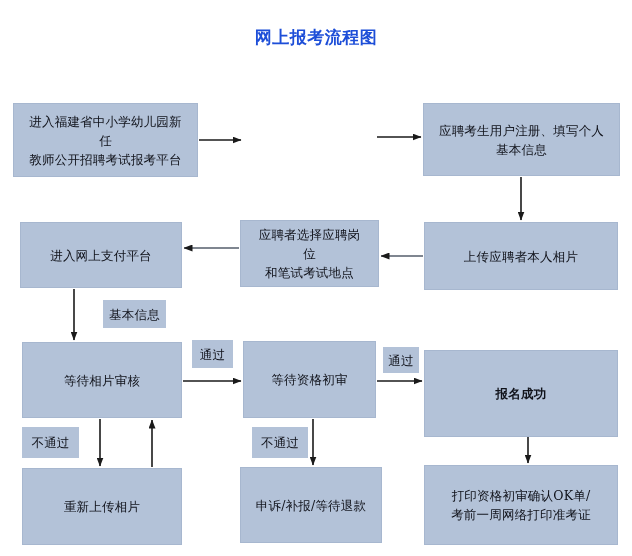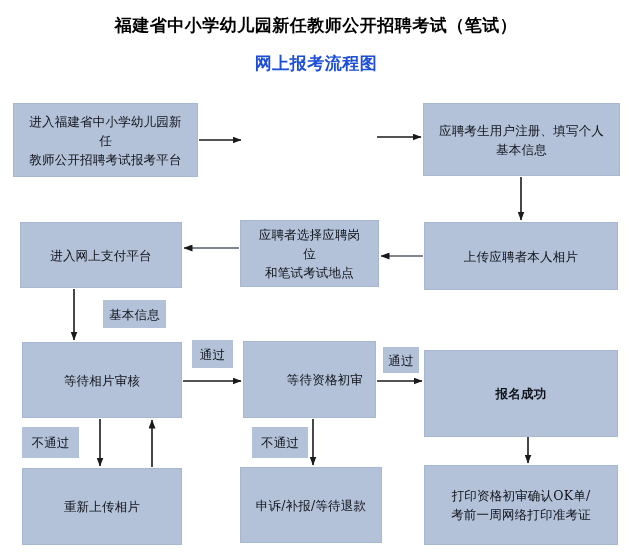--- a/index.html
+++ b/index.html
@@ -89,21 +89,20 @@
     height: 556px;
     pointer-events: none;
   }
 </style>
 </head>
 <body>
 
 <div id="canvas">
 
   <div class="title-block">
-    <div class="title-line1">福建省中小学幼儿园新任教师公开招聘考试（笔试）</div>
     <div class="title-line2">网上报考流程图</div>
   </div>
 
   <svg class="connectors" viewBox="0 0 632 556">
     <defs>
       <marker id="ah" markerWidth="9" markerHeight="7" refX="8.5" refY="3.5" orient="auto" markerUnits="userSpaceOnUse">
         <path d="M0,0 L9,3.5 L0,7 z" fill="#1a1a1a"></path>
       </marker>
     </defs>
 
@@ -150,21 +149,21 @@
   </div>
 
   <div class="node" style="left:20px; top:222px; width:162px; height:66px;">
     <span>进入网上支付平台</span>
   </div>
 
   <div class="node" style="left:22px; top:342px; width:160px; height:76px;">
     <span>等待相片审核</span>
   </div>
 
-  <div class="node" style="left:243px; top:341px; width:133px; height:77px;justify-content:flex-end;">
+  <div class="node" style="left:243px; top:341px; width:133px; height:77px;">
     <span>等待资格初审</span>
   </div>
 
   <div class="node" style="left:424px; top:350px; width:194px; height:87px;font-weight:bold;">
     <span>报名成功</span>
   </div>
 
   <div class="node" style="left:22px; top:468px; width:160px; height:77px;">
     <span>重新上传相片</span>
   </div>

